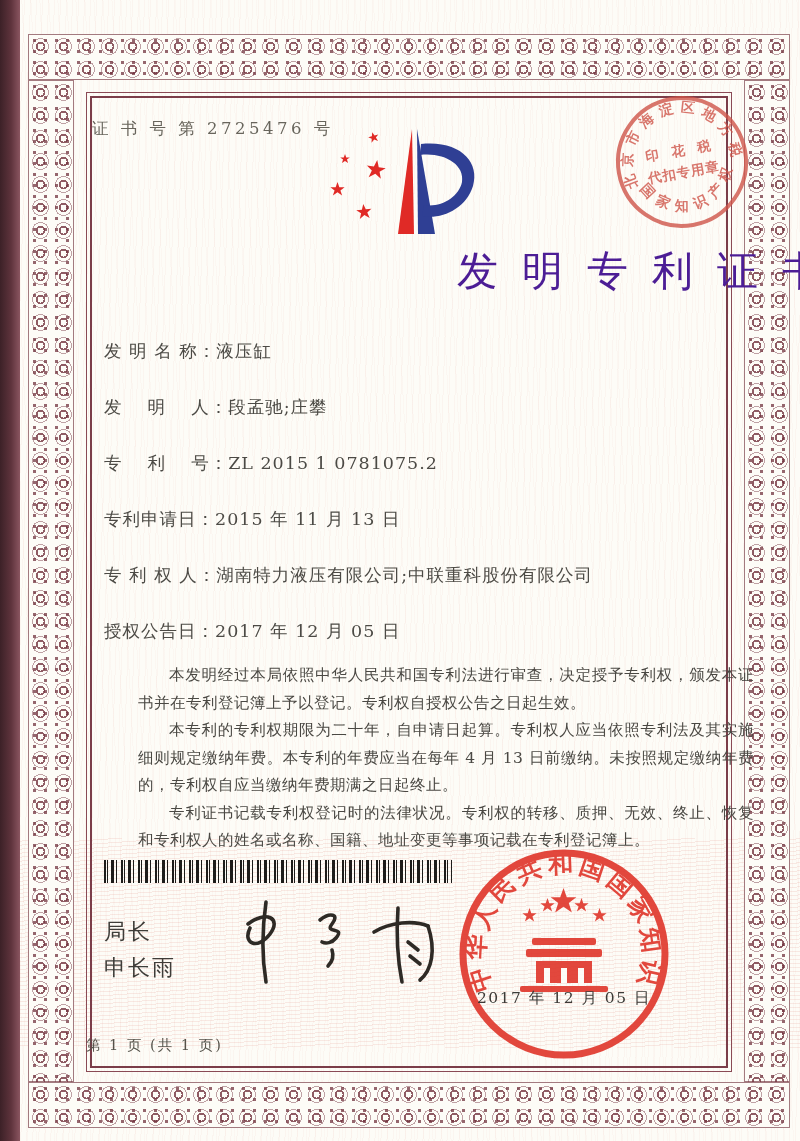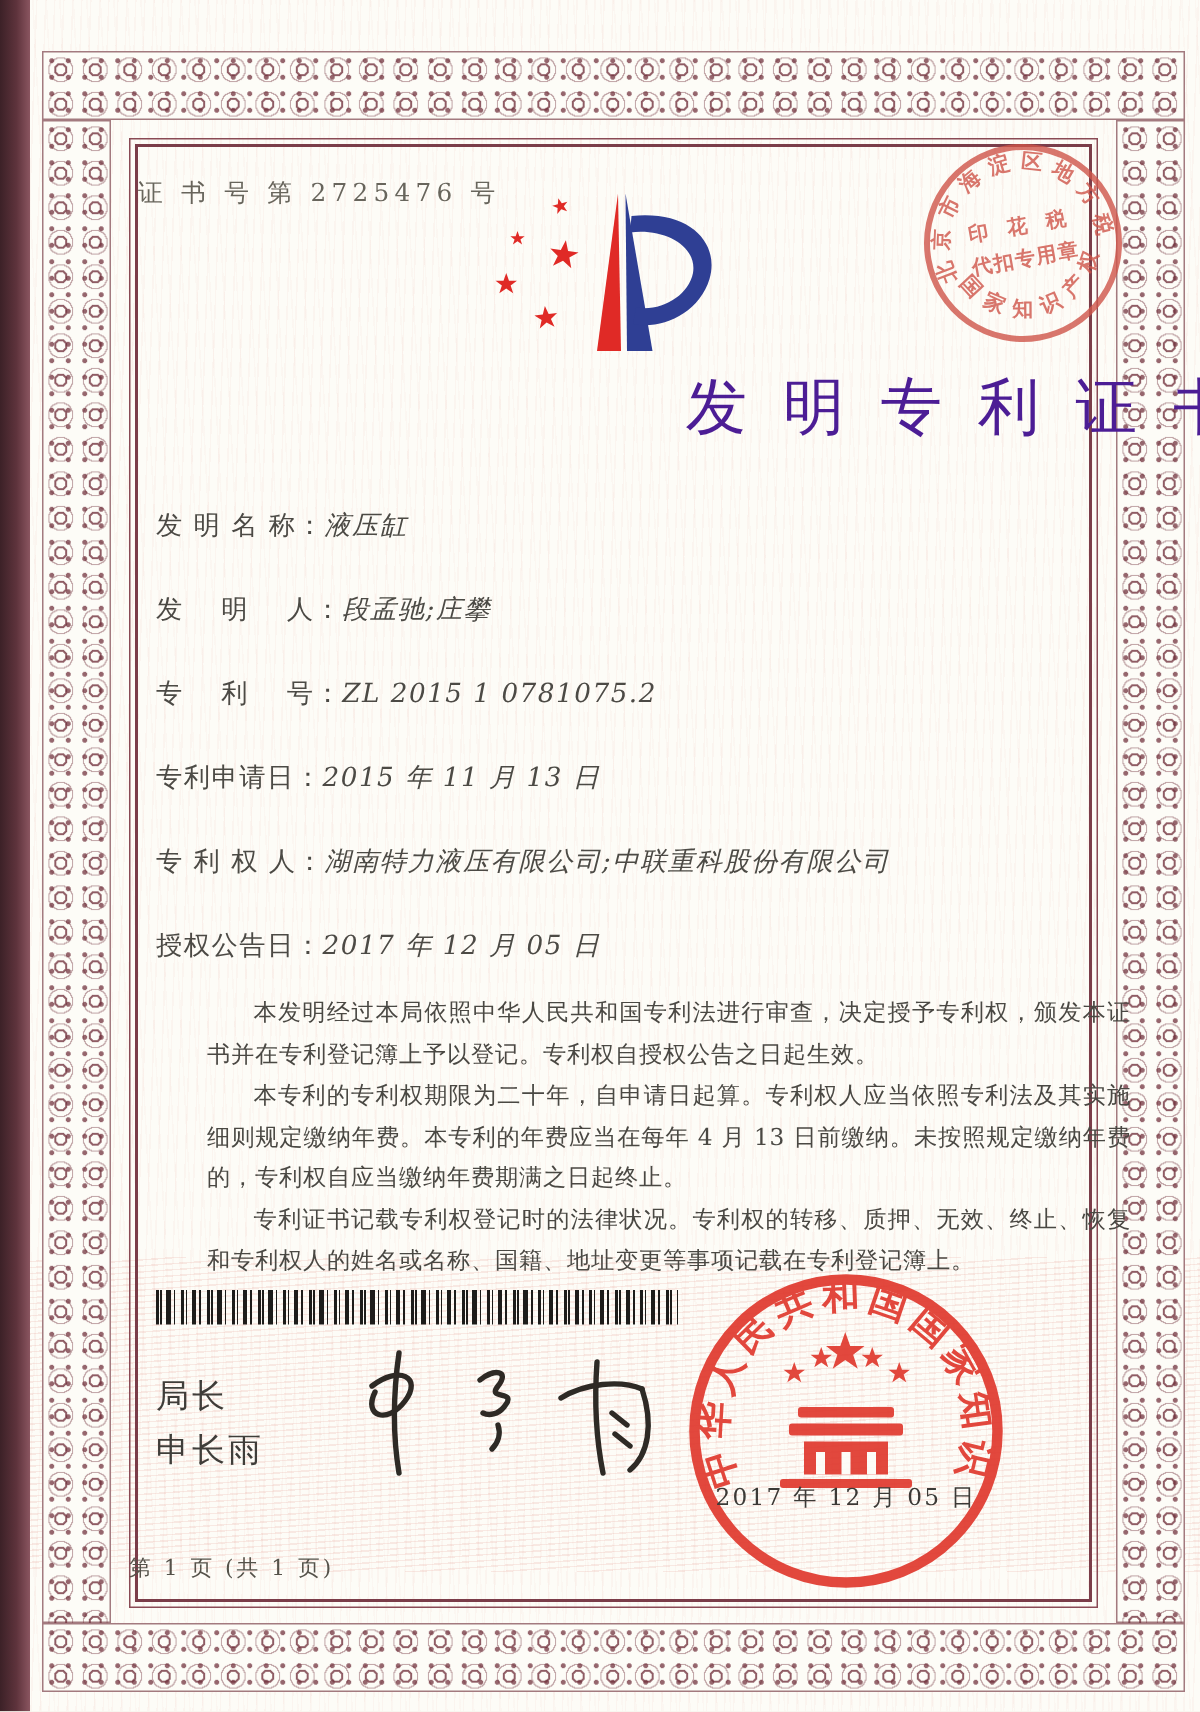--- a/index.html
+++ b/index.html
@@ -42,21 +42,21 @@
   .cert-no { position:absolute; left:92px; top:118px; font-size:16.5px; letter-spacing:3.5px; color:#68655c; }
 
   .logo { position:absolute; left:322px; top:126px; }
 
   .title { position:absolute; left:86px; top:244px; width:761px; text-align:right;
     font-size:41px; color:#4c1d95; letter-spacing:24px; text-indent:24px; font-weight:500; }
 
   .fields { position:absolute; left:104px; top:340px; width:560px; }
   .field-row { display:flex; margin-bottom:34px; font-size:17.5px; color:#4c4a45; line-height:22px; }
   .f-label { white-space:pre; letter-spacing:1px; }
-  .f-value { letter-spacing:1px;font-style:italic; }
+  .f-value { letter-spacing:1px; }
 
   .paragraphs { position:absolute; left:102px; top:662px; width:616px;
     font-size:15.5px; line-height:1.78; color:#4a4843; text-align:justify; letter-spacing:.5px;margin-left:36px; }
   .paragraphs p { text-indent:2em; }
 
   .barcode { position:absolute; left:104px; top:860px; width:348px; height:23px;
     background: repeating-linear-gradient(90deg,
       #1d1c1a 0 2px, transparent 2px 3px,
       #1d1c1a 3px 4px, transparent 4px 7px,
       #1d1c1a 7px 10px, transparent 10px 12px,

